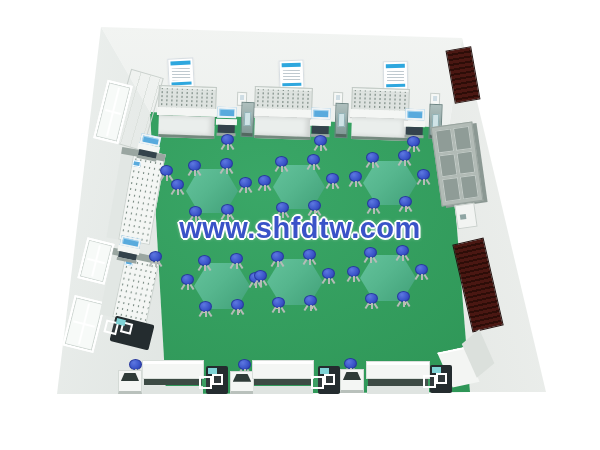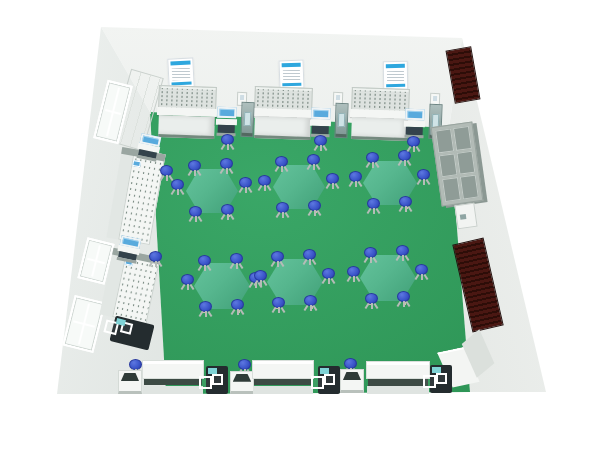--- a/index.html
+++ b/index.html
@@ -563,13 +563,14 @@
         <div class="fr" style="left: 6px; top: 8px; width: 11px; height: 11px;"></div>
         <div class="scr"></div>
       </div>
       <div class="dstand" style="left: 430px; top: 365px; width: 22px; height: 28px;">
         <div class="fr" style="left: -7px; top: 10px; width: 13px; height: 13px;"></div>
         <div class="fr" style="left: 6px; top: 8px; width: 11px; height: 11px;"></div>
         <div class="scr"></div>
       </div>
     </div>
   <div class="foreground"></div>
+  <div class="watermark">www.shfdtw.com</div>
 </div>
 
 </body></html>

